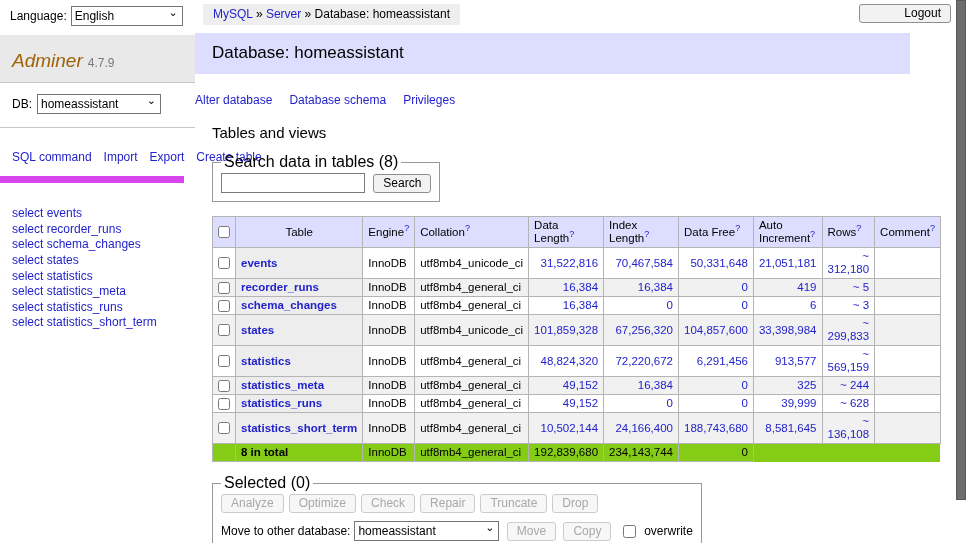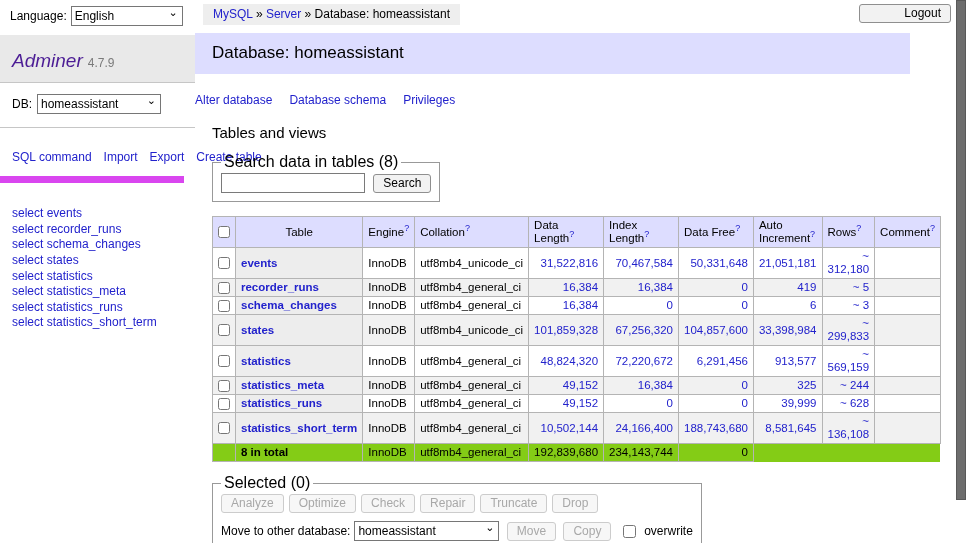--- a/index.html
+++ b/index.html
@@ -9,21 +9,21 @@
 
   
   .sidebar{position:absolute;left:0;top:0;width:195px;background:#fff;}
   .lang-row{padding:6px 0 9px 10px;}
   .lang-row label{margin-right:4px;}
   .sel{position:relative;display:inline-block;}
   .sel select{appearance:none;-webkit-appearance:none;border:1px solid #767676;background:#fff;
               font-family:"Liberation Sans",sans-serif;font-size:12px;padding:1px 16px 1px 3px;height:20px;}
   .sel:after{content:"⌄";position:absolute;right:5px;top:0px;font-size:11px;pointer-events:none;color:#000;}
   .app-h1{margin:0;background:#e9e9e9;border-bottom:1px solid #c6c6c6;padding:10px 12px 9px;font-weight:normal;}
-  .app-name{font-style:italic;font-size:19px;color:#4c1d95;}
+  .app-name{font-style:italic;font-size:19px;color:#a16207;}
   .app-version{font-size:12px;color:#7a7a7a;margin-left:5px;}
   .db-row{padding:11px 12px 13px;border-bottom:1px solid #c6c6c6;}
   .db-row .db-label{margin-right:5px;}
   .db-row select{width:124px;}
   .lang-row select{width:112px;}
   .actions{padding:9px 12px 11px;border-bottom:7px solid #d946ef;width:160px;line-height:1.35;}
   .actions a{margin-right:12px;white-space:nowrap;}
   .table-links{padding:11px 12px;}
   .table-links a{display:block;line-height:1.3;}
 

